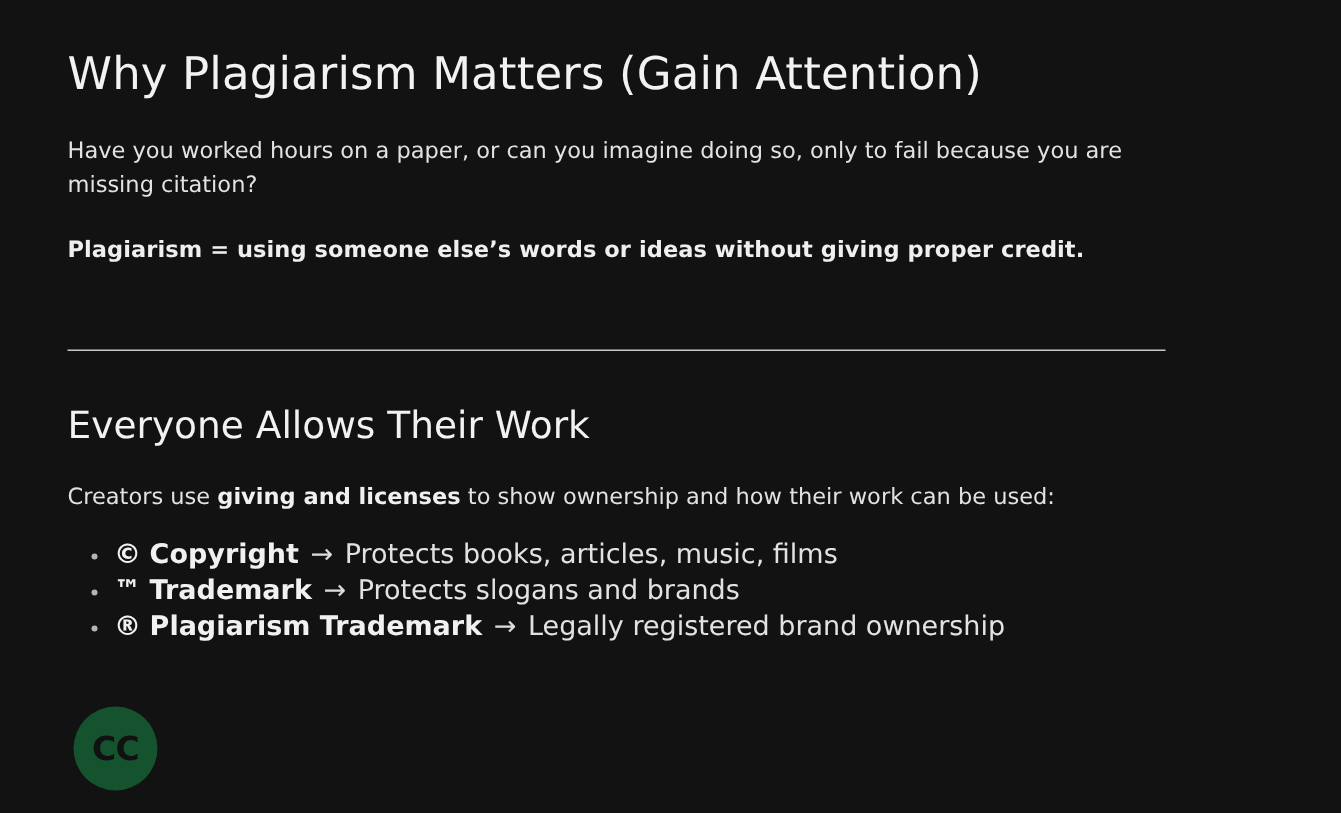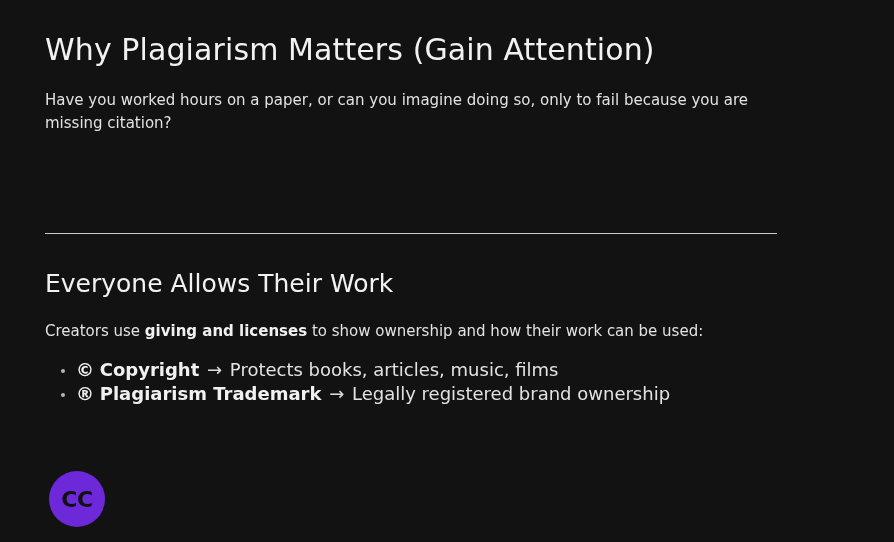--- a/index.html
+++ b/index.html
@@ -126,53 +126,60 @@
     color: #dcdcdc;
     padding: 0 2px;
   }
   .cc-badge {
     position: absolute;
     left: 49px;
     top: 471px;
     width: 56px;
     height: 56px;
     border-radius: 50%;
-    background: #6d28d9;
+    background: #14532d;
     display: flex;
     align-items: center;
     justify-content: center;
   }
   .cc-badge svg { display: block; }
 </style>
 </head>
 <body>
 
 <div class="slide">
 
   <h1 class="title">Why Plagiarism Matters (Gain Attention)</h1>
 
   <p class="lead">
     <span>Have you worked hours on a paper, or can you imagine doing so, only to fail because you are missing citation?</span><br>
   </p>
 
+  <p class="definition">Plagiarism = using someone else’s words or ideas without giving proper credit.</p>
 
   <hr class="rule">
 
   <h2 class="subhead">Everyone Allows Their Work</h2>
 
   <p class="intro">
     <span>Creators use </span><b>giving and licenses</b><span> to show ownership and how their work can be used:</span>
   </p>
 
   <ul class="marks">
     <li>
       <span class="lbl">©</span>
       <span class="lbl">Copyright</span>
       <span class="arrow">→</span>
       <span>Protects books, articles, music, films</span>
+    </li>
+    <li>
+      <span class="lbl">™</span>
+      <span class="lbl">Trademark</span>
+      <span class="arrow">→</span>
+      <span>Protects slogans and brands</span>
     </li>
     <li>
       <span class="lbl">®</span>
       <span class="lbl">Plagiarism Trademark</span>
       <span class="arrow">→</span>
       <span>Legally registered brand ownership</span>
     </li>
   </ul>
 
   <div class="cc-badge">

